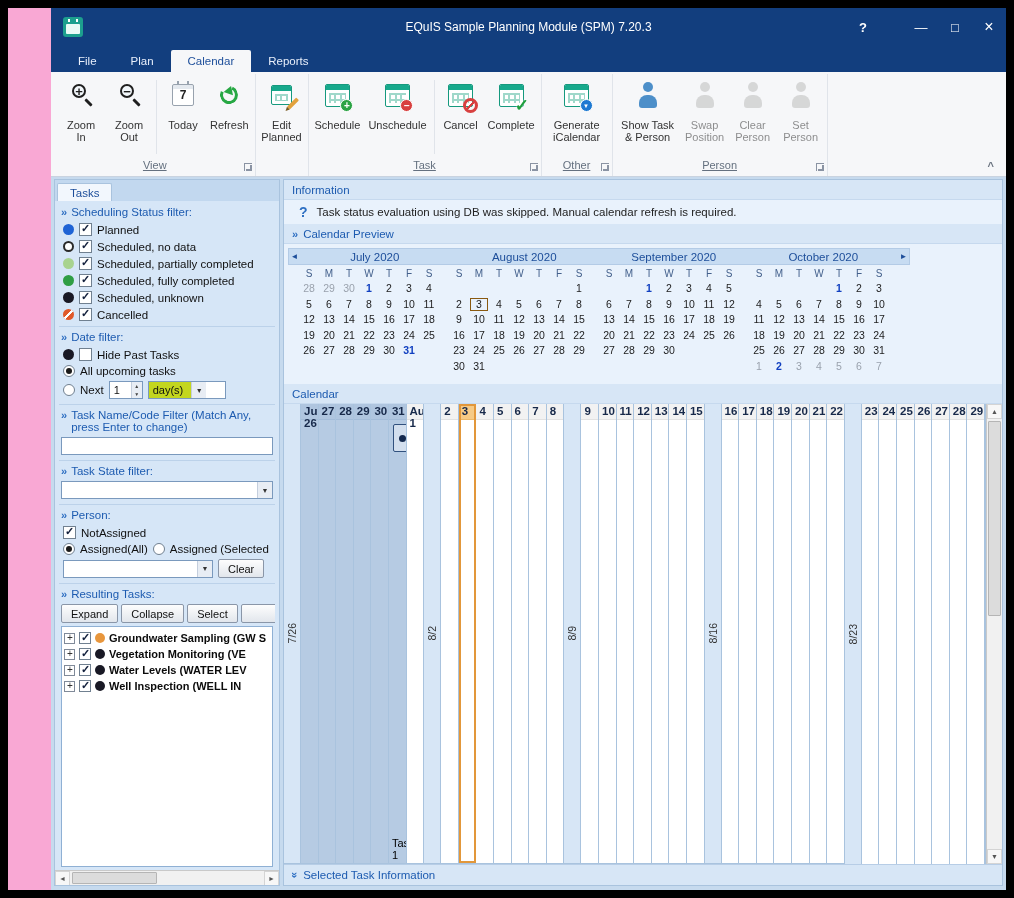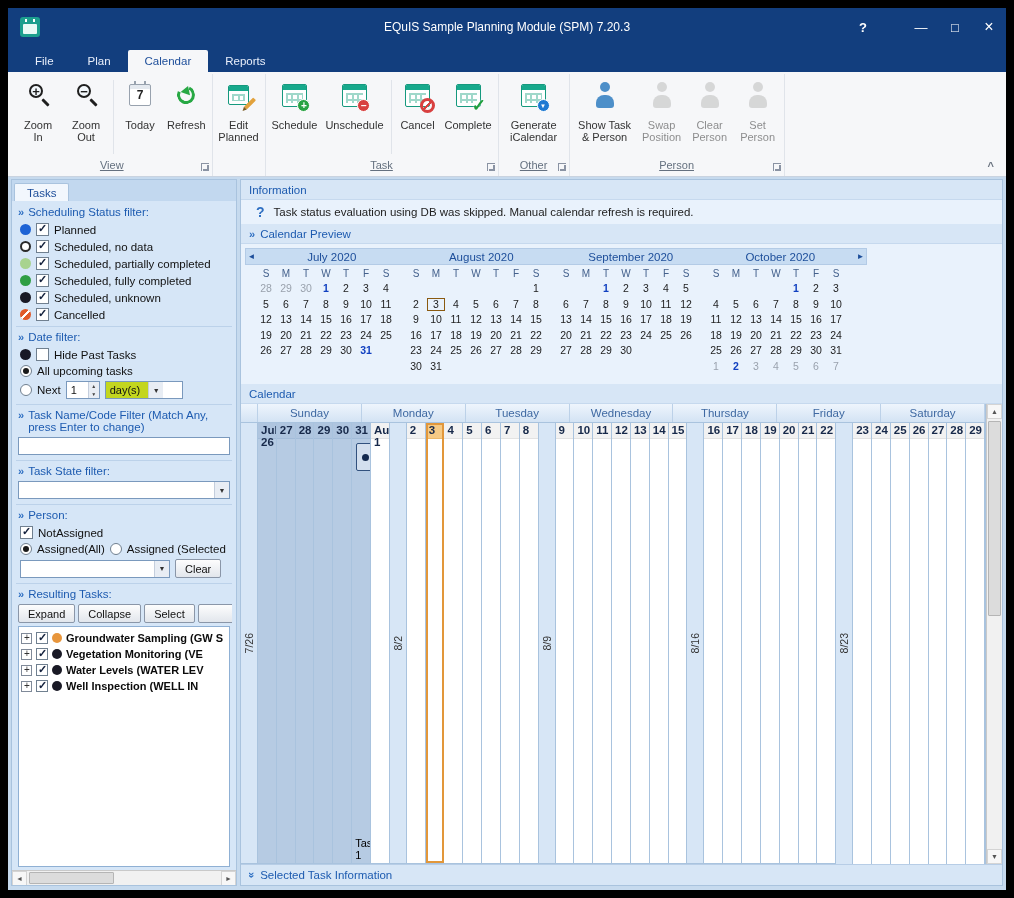--- a/index.html
+++ b/index.html
@@ -1,17 +1,17 @@
 <!DOCTYPE html>
 <html style="--titlebar: #123e7e; --ribbon_bg: #f6f7f9; --panel_bg: #d6e6f7; --header_text: #1d5bb0; --accent_blue: #2e6fc2; --past_day: #b6cbe3; --selection_orange: #e2973a; --selection_fill: #f6ca85; --highlight_unit: #c3d61f;"><head>
 <meta charset="utf-8">
 <style>
   *{margin:0;padding:0;box-sizing:border-box;}
   html,body{width:1014px;height:898px;background:#000;font-family:"Liberation Sans",sans-serif;overflow:hidden;}
-  .window{position:absolute;left:8px;top:8px;width:998px;height:882px;display:flex;flex-direction:column;background:#14b8a6;}
+  .window{position:absolute;left:8px;top:8px;width:998px;height:882px;display:flex;flex-direction:column;background:#f9a8d4;padding-left:43px;}
 
   
   .titlebar{height:38px;background:var(--titlebar,#123e7e);display:flex;align-items:center;position:relative;flex:none;}
   .app-icon{width:20px;height:20px;margin:0 6px 0 12px;position:relative;background:#1d9f8e;border-radius:3px;flex:none;}
   .app-icon::before{content:"";position:absolute;left:3px;right:3px;top:7px;bottom:3px;background:#eafaf6;border-radius:1px;}
   .app-icon::after{content:"";position:absolute;left:5px;top:2px;width:2px;height:3px;background:#fff;box-shadow:8px 0 0 #fff;}
   .win-title{position:absolute;left:0;right:0;text-align:center;color:#fff;font-size:12px;pointer-events:none;}
   .win-controls{margin-left:auto;display:flex;align-items:center;height:100%;}
   .wbtn{width:34px;height:100%;display:flex;align-items:center;justify-content:center;color:#fff;font-size:13px;}
   .wbtn.help{margin-right:24px;font-weight:bold;}
@@ -709,30 +709,20 @@
               </div>
             </div>
           </div>
       </div>
 
       <div class="sec-head">
         <span>Calendar</span>
       </div>
       <div class="cal-wrap">
         <div class="cal-inner">
-          <div class="cal-head-row" id="cal-head-row">
-              <div class="cal-corner"></div>
-              <div class="cal-h">Sunday</div>
-              <div class="cal-h">Monday</div>
-              <div class="cal-h">Tuesday</div>
-              <div class="cal-h">Wednesday</div>
-              <div class="cal-h">Thursday</div>
-              <div class="cal-h">Friday</div>
-              <div class="cal-h">Saturday</div>
-            </div>
           <div class="cal-body" id="cal-body">
               <div class="cal-week">
                 <div class="week-lab">
                   <span>7/26</span>
                 </div>
                 <div class="cal-cell past">
                   <div class="cal-num">Jul 26</div>
                 </div>
                 <div class="cal-cell past">
                   <div class="cal-num">27</div>

